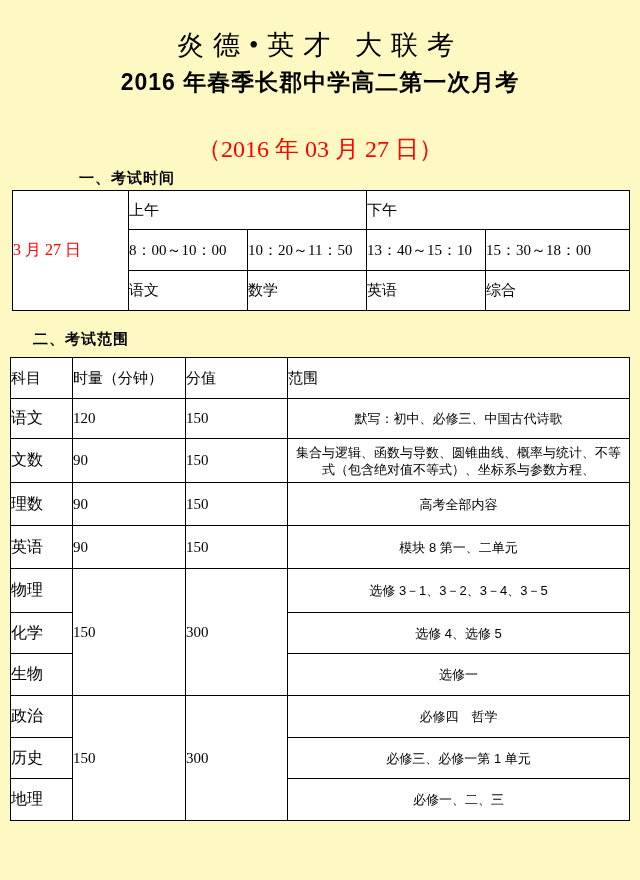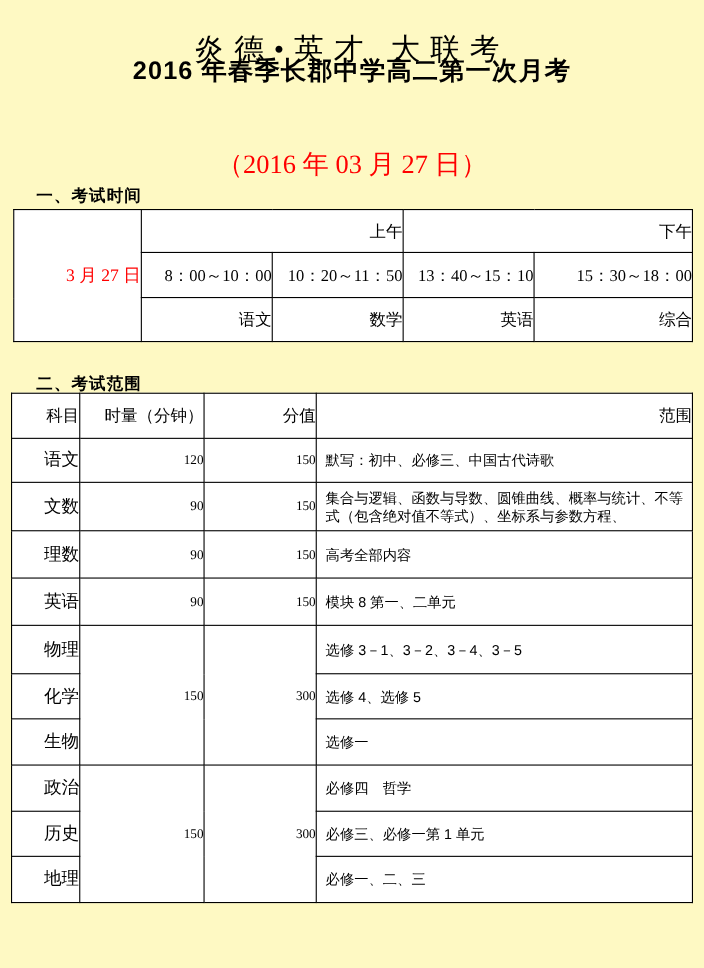--- a/index.html
+++ b/index.html
@@ -4,52 +4,52 @@
 <style>
   * { margin:0; padding:0; box-sizing:border-box; }
   html,body { background:#e8e8e8; }
   .page {
     position:relative; width:640px; height:880px; margin:0 auto;
     background:#fef9c3; overflow:hidden;
     font-family:"Liberation Sans", sans-serif; color:#000;
   }
   .center { position:absolute; left:0; width:640px; text-align:center; }
   .brand    { top:27px;  font-family:"Liberation Serif", serif; font-size:27px; letter-spacing:9px; }
-  .title    { top:49px;  font-size:23px; font-weight:bold; letter-spacing:1px; }
+  .title    { top:67px;  font-size:23px; font-weight:bold; letter-spacing:1px; }
   .subtitle { top:99px;  font-family:"Liberation Serif", serif; font-style:italic; font-size:21px; letter-spacing:7px; }
   .dateline { top:133px; font-family:"Liberation Serif", serif; font-size:24px; color:#ff0000; }
   .secheads { position:absolute; left:33px; font-size:15px; font-weight:600; letter-spacing:1px; }
-  .sec1 { top:169px; }
-  .sec2 { top:340px; }
+  .sec1 { top:169px;margin-left:46px; }
+  .sec2 { top:330px; }
 
   table { border-collapse:collapse; table-layout:fixed; position:absolute; background:#fff; }
-  td { border:1.5px solid #000; text-align:right; vertical-align:middle; font-size:15px; overflow:hidden; }
+  td { border:1.5px solid #000; text-align:left; vertical-align:middle; font-size:15px; overflow:hidden; }
 
   .t1 { top:190px; left:12px; width:617px; }
   .t1 tr:nth-child(1) { height:39px; }
   .t1 tr:nth-child(2) { height:41px; }
   .t1 tr:nth-child(3) { height:40px; }
   .t1 .date-cell { color:#ff0000; font-size:16px; font-family:"Liberation Serif", serif; }
-  .t1 .time { font-family:"Liberation Serif", serif; font-size:15px;padding-left:12px; }
+  .t1 .time { font-family:"Liberation Serif", serif; font-size:15px; }
 
   .t2 { top:357px; left:10px; width:619px; }
   .t2 tr:nth-child(1)  { height:41px; }
   .t2 tr:nth-child(2)  { height:40px; }
   .t2 tr:nth-child(3)  { height:44px; }
   .t2 tr:nth-child(4)  { height:43px;margin-top:12px; }
   .t2 tr:nth-child(5)  { height:43px; }
   .t2 tr:nth-child(6)  { height:44px; }
   .t2 tr:nth-child(7)  { height:41px; }
   .t2 tr:nth-child(8)  { height:42px;padding-left:30px; }
   .t2 tr:nth-child(9)  { height:42px; }
   .t2 tr:nth-child(10) { height:41px; }
   .t2 tr:nth-child(11) { height:42px; }
   .t2 .subj { font-size:16px; }
-  .t2 .num  { font-family:"Liberation Serif", serif; font-size:12px; }
-  .t2 .scope { text-align:left; padding:2px 8px; font-size:13px; line-height:17px; }
+  .t2 .num  { font-family:"Liberation Serif", serif; font-size:15px; }
+  .t2 .scope { text-align:center; padding:2px 8px; font-size:13px; line-height:17px; }
 
   .note {
     position:absolute; top:824px; left:12px; width:617px;
     font-size:14px; line-height:22px; text-indent:2em; letter-spacing:0.2px;
   }
 </style>
 </head>
 <body>
 
 <div class="page">

